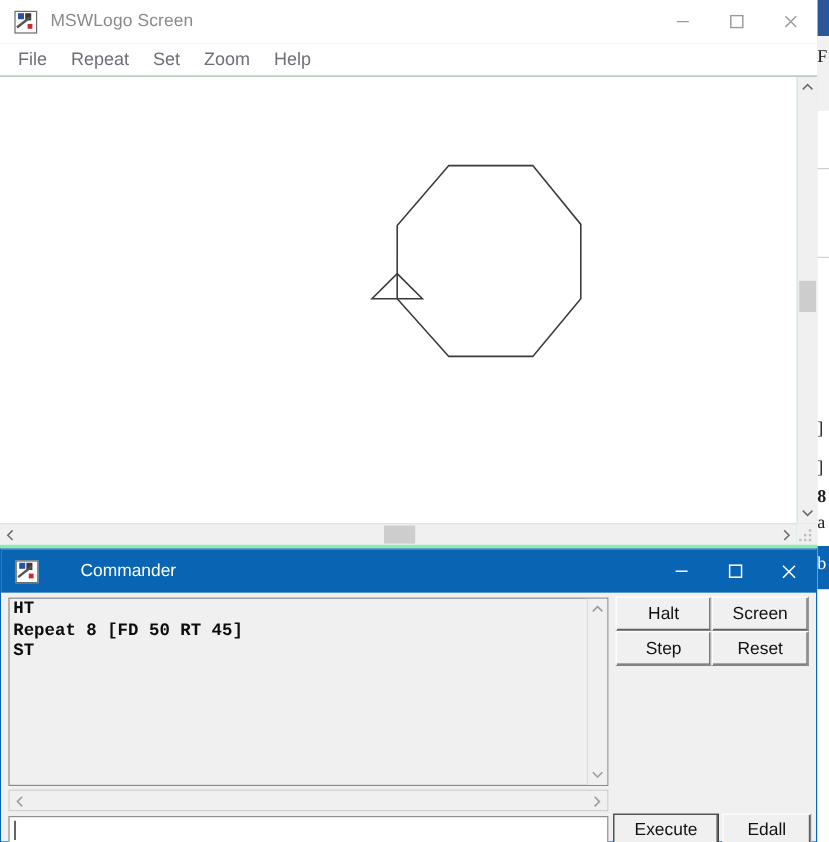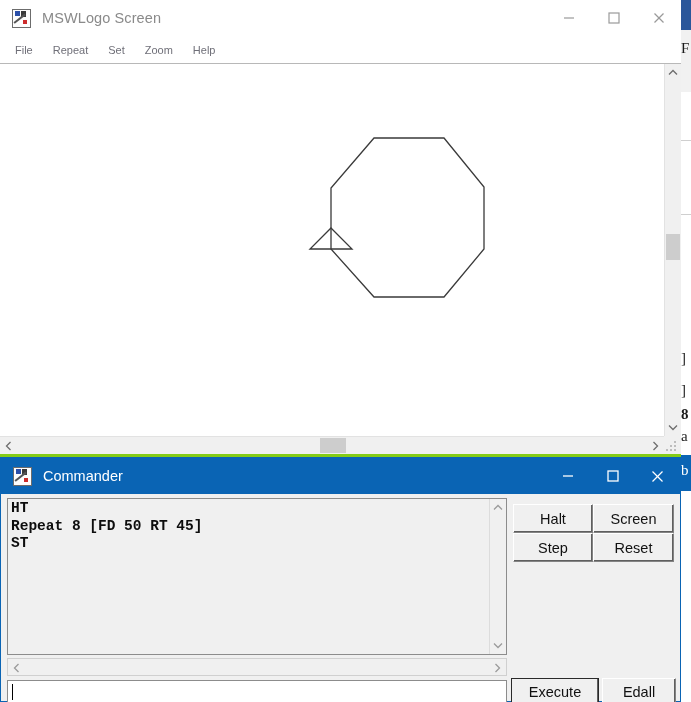--- a/index.html
+++ b/index.html
@@ -38,21 +38,21 @@
     position: absolute; left: 0; width: 10px; height: 1px; background: #cfcfcf;
   }
   .bg-blue-bottom {
     position: absolute; left: 0; top: 455px; width: 10px; height: 36px;
     background: #0a64b4;
   }
 
   
   .screen-window {
     position: absolute; left: 0; top: 0; width: 681px; height: 457px;
-    background: #84cc16;
+    background: #86efac;
   }
   .screen-titlebar {
     position: absolute; left: 0; top: 0; width: 681px; height: 36px;
     background: #ffffff;
     display: flex; align-items: center;
   }
   .app-icon {
     position: relative;
     width: 17px; height: 17px; margin-left: 12px;
     border: 1px solid #6c6c6c; background: #fdfdfd; flex: none;
@@ -81,21 +81,21 @@
     width: 45px; height: 36px;
     display: flex; align-items: center; justify-content: center;
   }
   .wc svg { display: block; }
 
   .menubar {
     position: absolute; left: 0; top: 36px; width: 681px; height: 27px;
     background: #ffffff; display: flex; align-items: center;
   }
   .menu-item {
-    font-size: 11px; color: #6f6f78; padding: 3px 9px; margin-left: 2px;
+    font-size: 15px; color: #6f6f78; padding: 3px 9px; margin-left: 2px;
   }
   .menu-item:first-child { margin-left: 6px; }
 
   .screen-client-border {
     position: absolute; left: 0; top: 63px; width: 681px; height: 394px;
     border-top: 1px solid #b8b8b8;
     box-sizing: border-box;
   }
   .canvas {
     position: absolute; left: 0; top: 64px; width: 664px; height: 372px;
@@ -144,21 +144,21 @@
   }
 
   
   .commander {
     position: absolute; left: 0; top: 457px; width: 681px; height: 245px;
     background: #f0f0f0;
     border: 1px solid #0a64b4; box-sizing: border-box;
   }
   .cmd-titlebar {
     position: absolute; left: 0; top: 0; width: 679px; height: 36px;
-    background: #0a64b4; display: flex; align-items: center;
+    background: #0a64b4; display: flex; align-items: center; gap: 24px;
   }
   .cmd-title {
     margin-left: 11px; font-size: 14.5px; color: #ffffff;
   }
   .cmd-body {
     position: absolute; left: 0; top: 36px; width: 679px; height: 207px;
     background: #f0f0f0;
   }
 
   .history-wrap {
@@ -188,21 +188,21 @@
     background: #ffffff;
     border: 1px solid #8c8c8c; box-sizing: border-box;
   }
   .cmd-input .caret {
     position: absolute; left: 4px; top: 3px; width: 1px; height: 16px;
     background: #000000;
   }
 
   
   .btn-grid {
-    position: absolute; left: 512px; top: 10px; width: 151px; height: 91px;
+    position: absolute; left: 512px; top: 3px; width: 151px; height: 91px;
     display: grid; grid-template-columns: 80px 81px; grid-template-rows: 29px 29px 29px;
   }
   .w95btn {
     background: #f0f0f0;
     border-top: 1px solid #ffffff;
     border-left: 1px solid #ffffff;
     border-right: 1px solid #848484;
     border-bottom: 1px solid #848484;
     box-shadow: inset -1px -1px 0 #5f5f5f;
     box-sizing: border-box;

